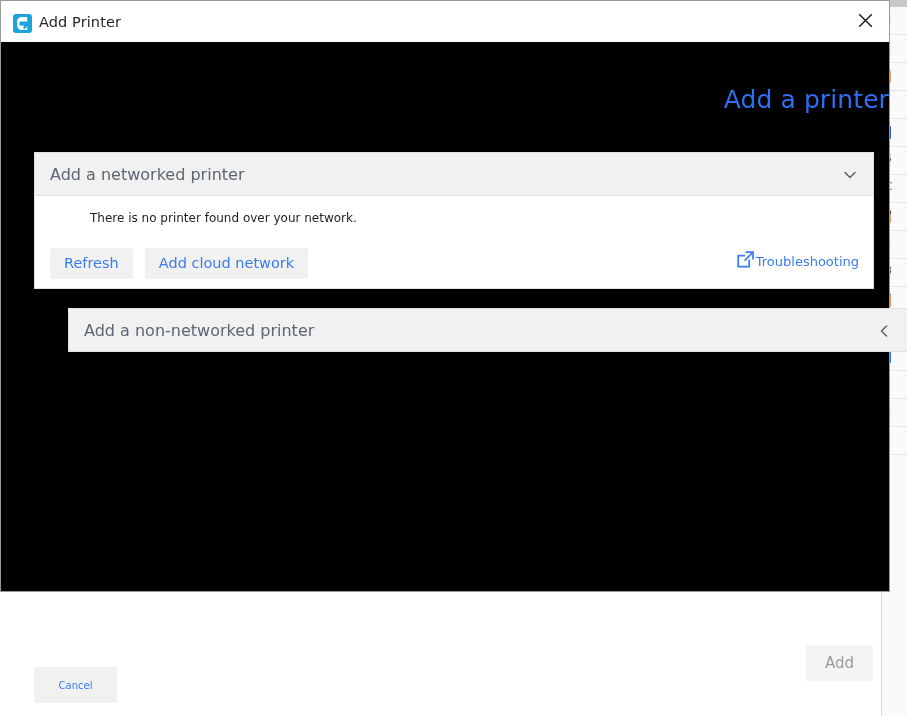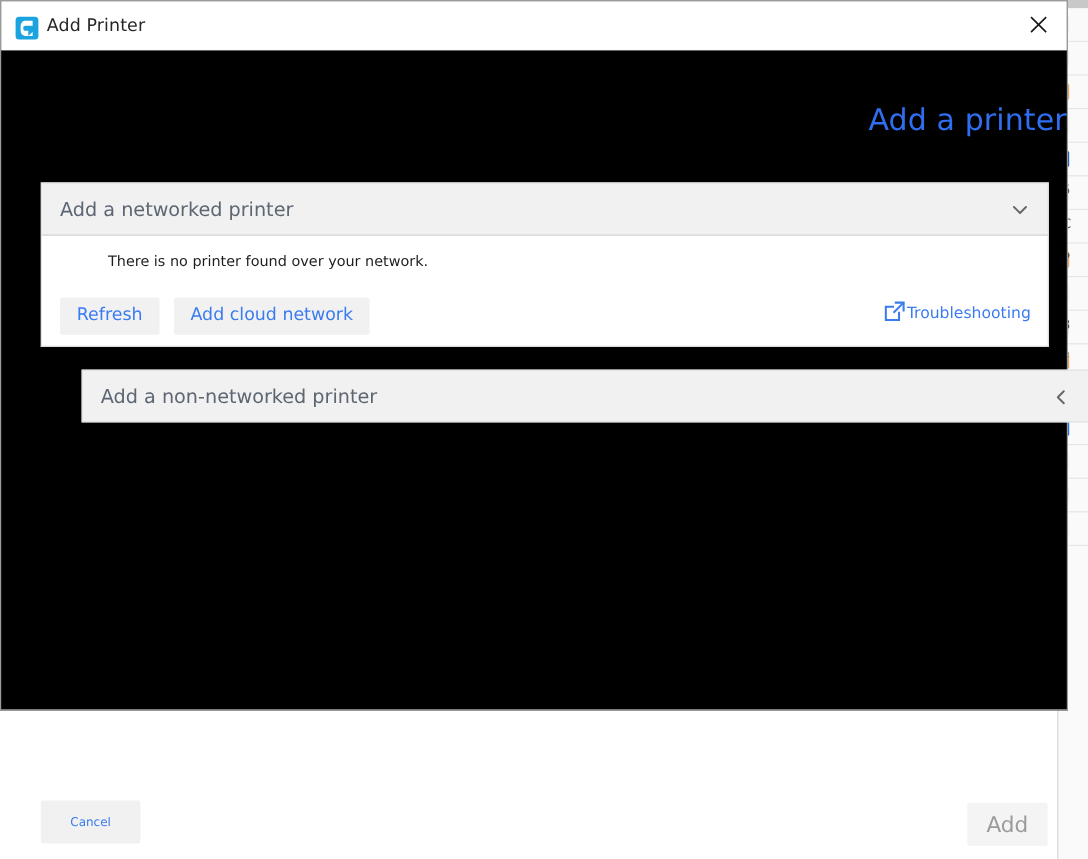--- a/index.html
+++ b/index.html
@@ -216,27 +216,27 @@
     border: 0;
     border-radius: 2px;
     font-size: 10px;
     color: #3a7bf0;
     font-family: "DejaVu Sans", sans-serif;
     cursor: pointer;
   }
   #add-btn {
     position: absolute;
     left: 805px;
-    top: 668px;
+    top: 644px;
     width: 67px;
     height: 36px;
     background: #f4f4f4;
     border: 0;
     border-radius: 2px;
-    font-size: 18px;
+    font-size: 15px;
     color: #9b9b9b;
     font-family: "DejaVu Sans", sans-serif;
     cursor: default;
   }
 </style>
 </head>
 <body>
 
 <div id="bg-app">
   <div id="bg-topbar"></div>

